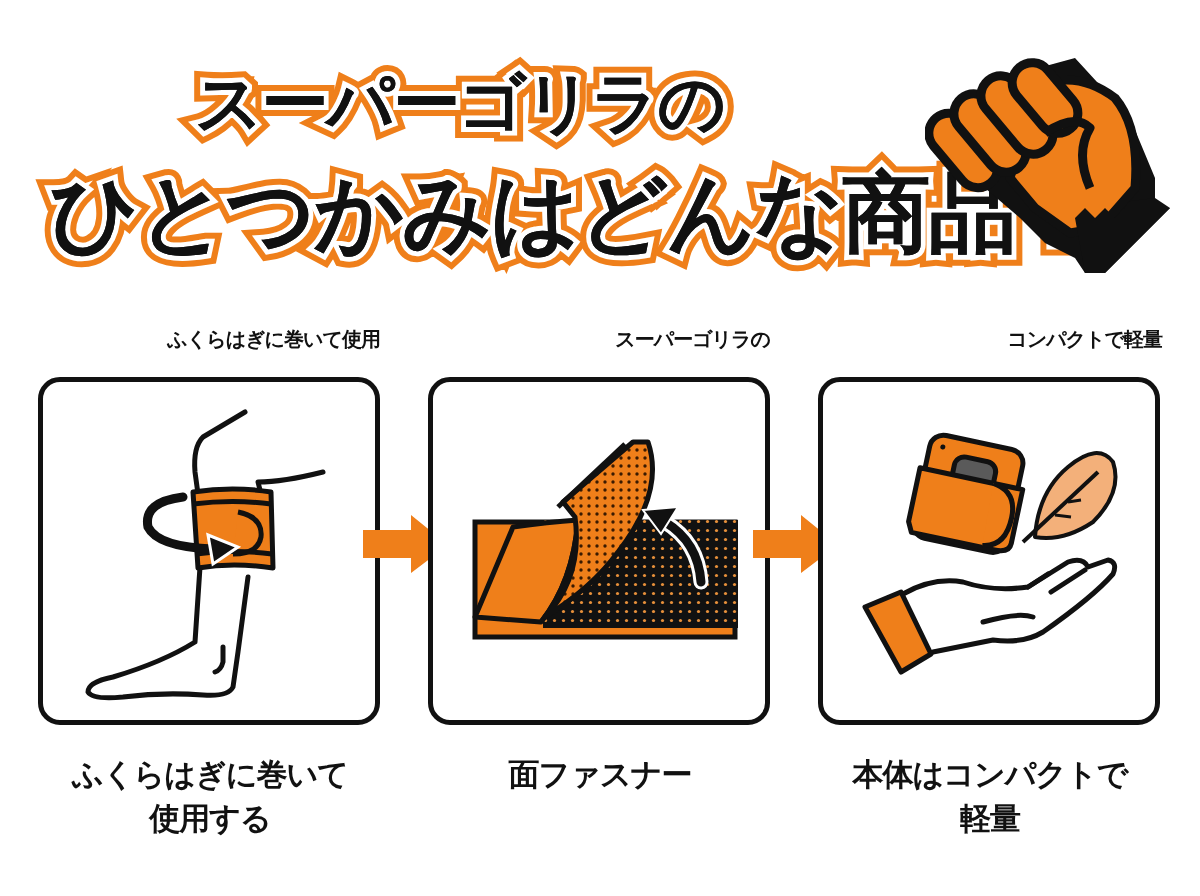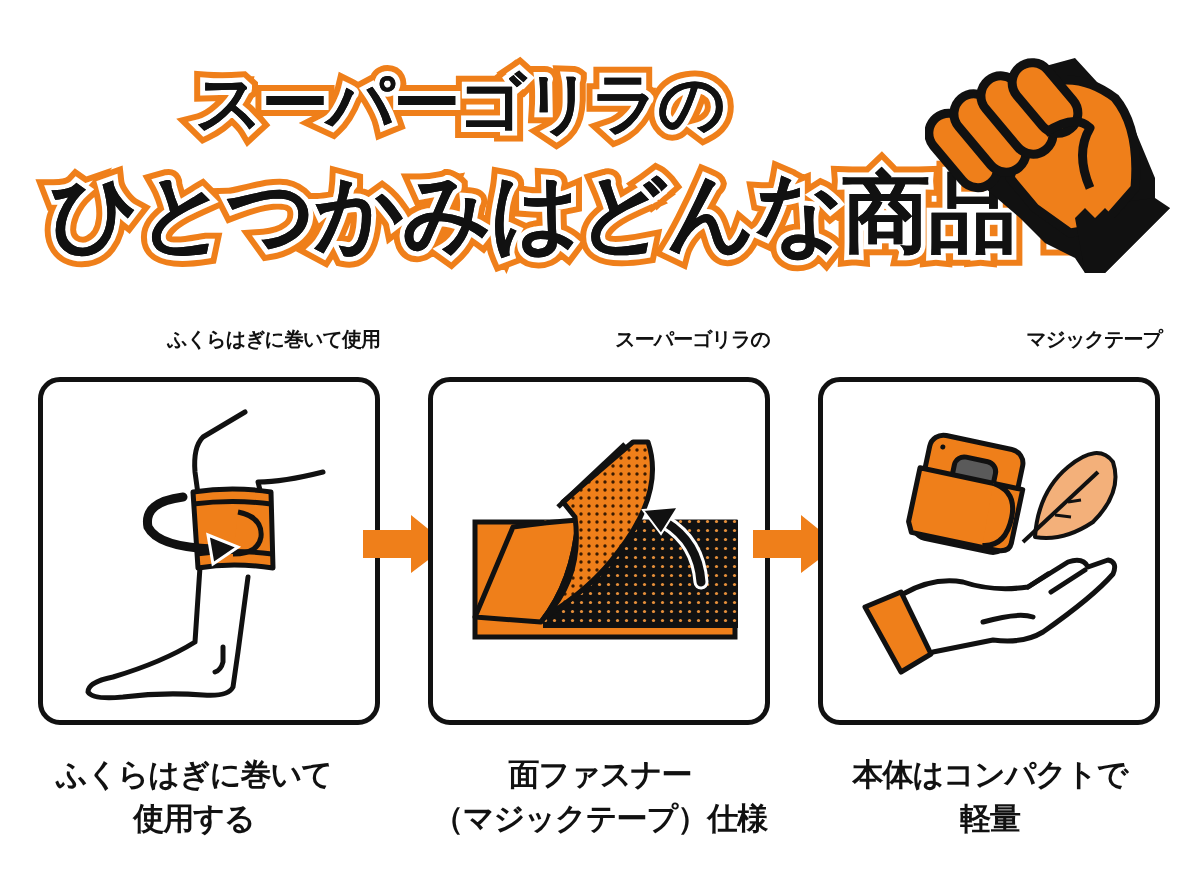--- a/index.html
+++ b/index.html
@@ -75,21 +75,21 @@
     <rect x="45" y="30" width="40" height="90" rx="20" transform="rotate(-40 65 75)"></rect>
     <rect x="72" y="12" width="40" height="90" rx="20" transform="rotate(-40 92 57)"></rect>
     <rect x="100" y="0" width="40" height="80" rx="20" transform="rotate(-40 120 40)"></rect>
     <path d="M120 75 Q150 55 165 70 Q150 95 165 130" fill="none"></path>
   </g>
   <path d="M150 160 L160 150 L170 160 L180 150 L190 160 L200 150 L245 150 L180 215 L160 215 Z" fill="#111"></path>
 </svg>
 
 <div class="panel-head" style="left:40px;">ふくらはぎに巻いて使用</div>
 <div class="panel-head" style="left:430px;">スーパーゴリラの</div>
-<div class="panel-head" style="left:822px;">マジックテープ</div>
+<div class="panel-head" style="left:822px;">コンパクトで軽量</div>
 
 <div class="panel" style="left:38px;">
   <svg width="332" height="338" viewBox="0 0 332 338">
     <g fill="none" stroke="#111" stroke-width="5" stroke-linecap="round" stroke-linejoin="round">
       <path d="M202 30 L160 55 Q150 65 152 90 L155 112"></path>
       <path d="M280 90 Q240 100 215 100 L218 112"></path>
       <path d="M157 185 L152 260 Q120 280 70 295 Q45 300 45 310 Q50 318 80 315 Q120 310 160 313 Q185 315 190 305 L195 270 L205 195"></path>
       <path d="M180 265 L180 280 Q178 288 172 290"></path>
     </g>
     <g stroke="#111" stroke-width="5" stroke-linejoin="round">
@@ -151,24 +151,23 @@
     </g>
     <g fill="none" stroke="#111" stroke-width="5" stroke-linejoin="round" stroke-linecap="round">
       <path d="M80 212 Q110 195 140 200 Q170 210 205 205 L245 180 Q260 175 265 185 L285 178 Q295 180 290 192 Q270 215 220 250 Q200 262 170 258 L110 270"></path>
       <path d="M160 240 Q195 230 210 235"></path>
       <path d="M205 205 L225 192 M228 210 L262 188"></path>
     </g>
     <path d="M42 225 L78 210 L108 272 L78 290 Z" fill="#ef7f1a" stroke="#111" stroke-width="5" stroke-linejoin="round"></path>
   </svg>
 </div>
 
-<div class="caption" style="left:4px;">
+<div class="caption" style="left:20px;">
   <div>ふくらはぎに巻いて</div>
   <div>使用する</div>
 </div>
 <div class="caption" style="left:410px;text-align:center;">
   <div>面ファスナー</div>
-  <div>（マジックテープ）仕様</div>
 </div>
 <div class="caption" style="left:800px;">
   <div>本体はコンパクトで</div>
   <div>軽量</div>
 </div>
 
 </body></html>

